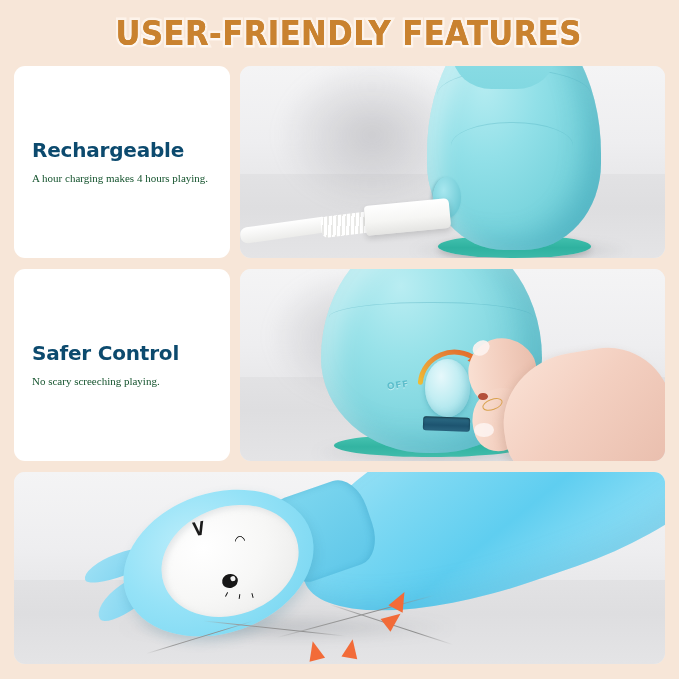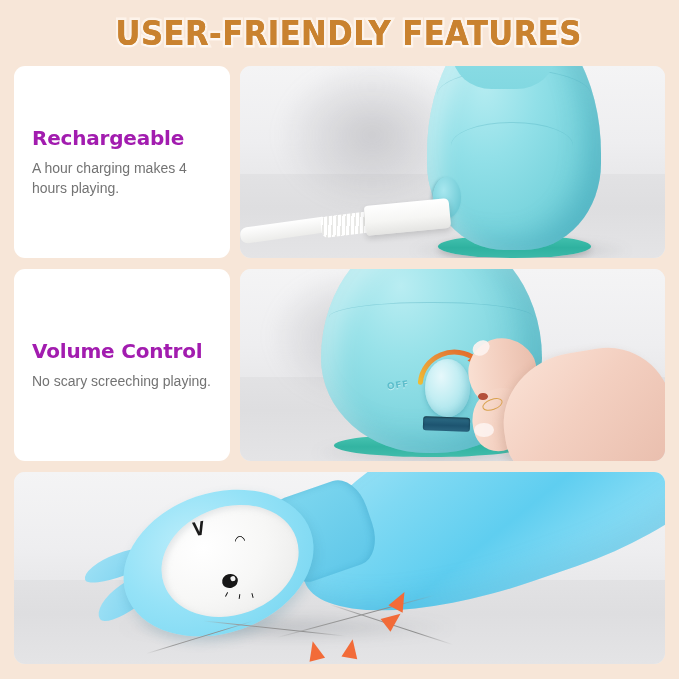--- a/index.html
+++ b/index.html
@@ -66,29 +66,29 @@
     border-radius: 11px;
     display: flex;
     flex-direction: column;
     justify-content: center;
     padding: 0 18px;
   }
   .card-title {
     font-family: "DejaVu Sans", sans-serif;
     font-size: 20px;
     font-weight: 700;
-    color: #a21caf;
+    color: #0c4a6e;
     letter-spacing: -0.2px;
     margin-bottom: 9px;
   }
   .card-body {
-    font-family: Liberation Sans, sans-serif;
-    font-size: 14px;
+    font-family: Liberation Serif, serif;
+    font-size: 11px;
     font-weight: 400;
-    color: #737373;
+    color: #14532d;
     line-height: 1.38;
   }
 
   
   .photo {
     flex: 1;
     border-radius: 11px;
     overflow: hidden;
     position: relative;
     background: #f1f1f2;
@@ -446,21 +446,21 @@
 
       <div class="cable-wire"></div>
       <div class="cable-neck"></div>
       <div class="cable-plug"></div>
     </div>
   </div>
 
   <div class="row">
 
     <div class="text-card">
-      <div class="card-title">Volume Control</div>
+      <div class="card-title">Safer Control</div>
       <div class="card-body">No scary screeching playing.</div>
     </div>
 
     <div class="photo">
       <div class="backdrop-wall"></div>
       <div class="backdrop-table"></div>
       <div class="wall-shadow p2-shadow-wall"></div>
 
       <div class="p2-groundshadow"></div>
       <div class="p2-basering"></div>

